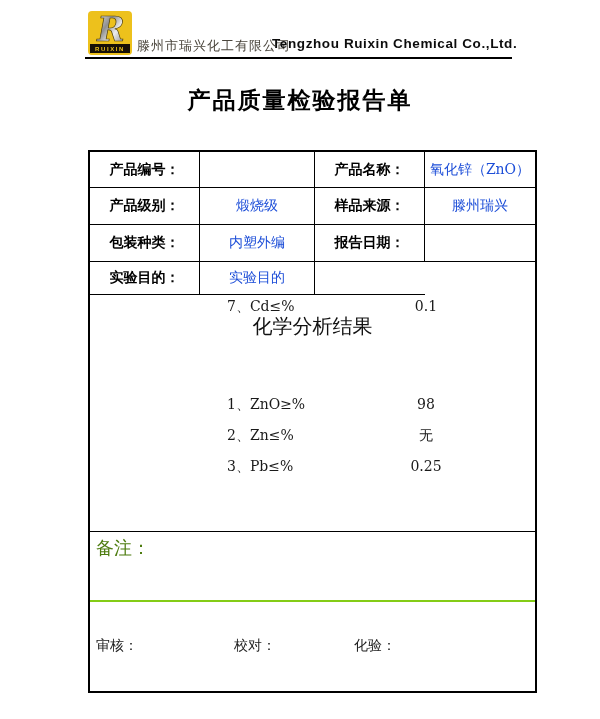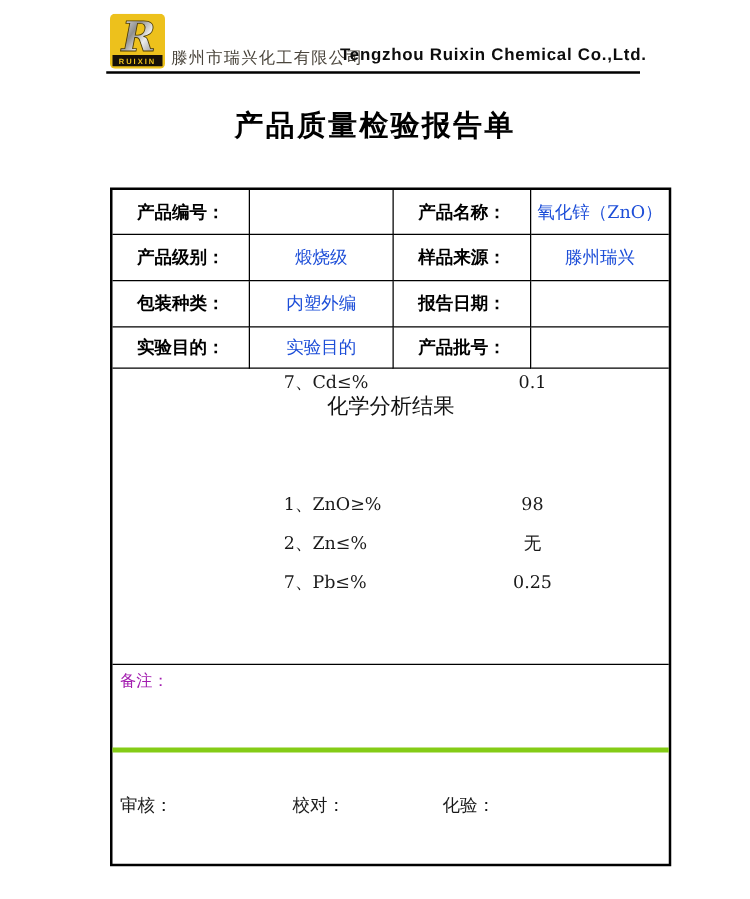--- a/index.html
+++ b/index.html
@@ -33,31 +33,31 @@
   .cell{
     border-right:1px solid #000;border-bottom:1px solid #000;box-sizing:border-box;
     display:flex;align-items:center;justify-content:center;font-size:14px;
   }
   .cell.last-col{border-right:none;}
   .cell.label{font-weight:bold;font-family:Liberation Mono, monospace;}
   .cell.value{font-family:"DejaVu Serif","Liberation Serif",serif;color:#1d4ed8;}
   
   .analysis{height:237px;border-bottom:1px solid #000;box-sizing:border-box;position:relative;
             font-family:"DejaVu Serif","Liberation Serif",serif;}
-  .analysis-title{position:absolute;top:18px;left:0;width:100%;text-align:center;font-size:17px;color:#111;}
+  .analysis-title{position:absolute;top:18px;left:0;width:100%;text-align:center;font-size:20px;color:#111;}
   .analysis-item{position:absolute;left:0;width:100%;height:22px;line-height:22px;font-size:14px;color:#1a1a1a;}
   .analysis-item:nth-of-type(1){top:67px;}
   .analysis-item:nth-of-type(2){top:98px;}
   .analysis-item:nth-of-type(3){top:129px;}
   .analysis-item:nth-of-type(4){top:160px;}
   .analysis-label{position:absolute;left:137px;}
   .analysis-value{position:absolute;left:296px;width:80px;text-align:center;}
   
-  .remarks{height:70px;border-bottom:4px solid #84cc16;box-sizing:border-box;
-           font-family:"DejaVu Serif","Liberation Serif",serif;font-size:13px;color:#a21caf;
+  .remarks{height:70px;border-bottom:2px solid #84cc16;box-sizing:border-box;
+           font-family:"DejaVu Serif","Liberation Serif",serif;font-size:18px;color:#4d7c0f;
            padding:4px 0 0 6px;}
   .signatures{height:89px;position:relative;
               font-family:"DejaVu Serif","Liberation Serif",serif;font-size:14px;color:#1a1a1a;text-align:center;}
   .sig{position:absolute;top:32px;height:22px;line-height:22px;}
   .sig.reviewer{left:6px;}
   .sig.proofreader{left:144px;}
   .sig.tester{left:264px;}
 </style>
 </head>
 <body>
@@ -97,37 +97,36 @@
     <div class="cell label">样品来源：</div>
     <div class="cell value last-col">滕州瑞兴</div>
 
     <div class="cell label">包装种类：</div>
     <div class="cell value">内塑外编</div>
     <div class="cell label">报告日期：</div>
     <div class="cell value last-col"></div>
 
     <div class="cell label">实验目的：</div>
     <div class="cell value">实验目的</div>
-    <div class="cell label">产品批号：</div>
     <div class="cell value last-col"></div>
   </div>
 
   <div class="analysis">
     <div class="analysis-title">化学分析结果</div>
 
     <div class="analysis-item">
       <span class="analysis-label">1、ZnO≥%</span>
       <span class="analysis-value">98</span>
     </div>
     <div class="analysis-item">
       <span class="analysis-label">2、Zn≤%</span>
       <span class="analysis-value">无</span>
     </div>
     <div class="analysis-item">
-      <span class="analysis-label">7、Pb≤%</span>
+      <span class="analysis-label">3、Pb≤%</span>
       <span class="analysis-value">0.25</span>
     </div>
     <div class="analysis-item">
       <span class="analysis-label">7、Cd≤%</span>
       <span class="analysis-value">0.1</span>
     </div>
   </div>
 
   <div class="remarks">
     <span>备注：</span>

